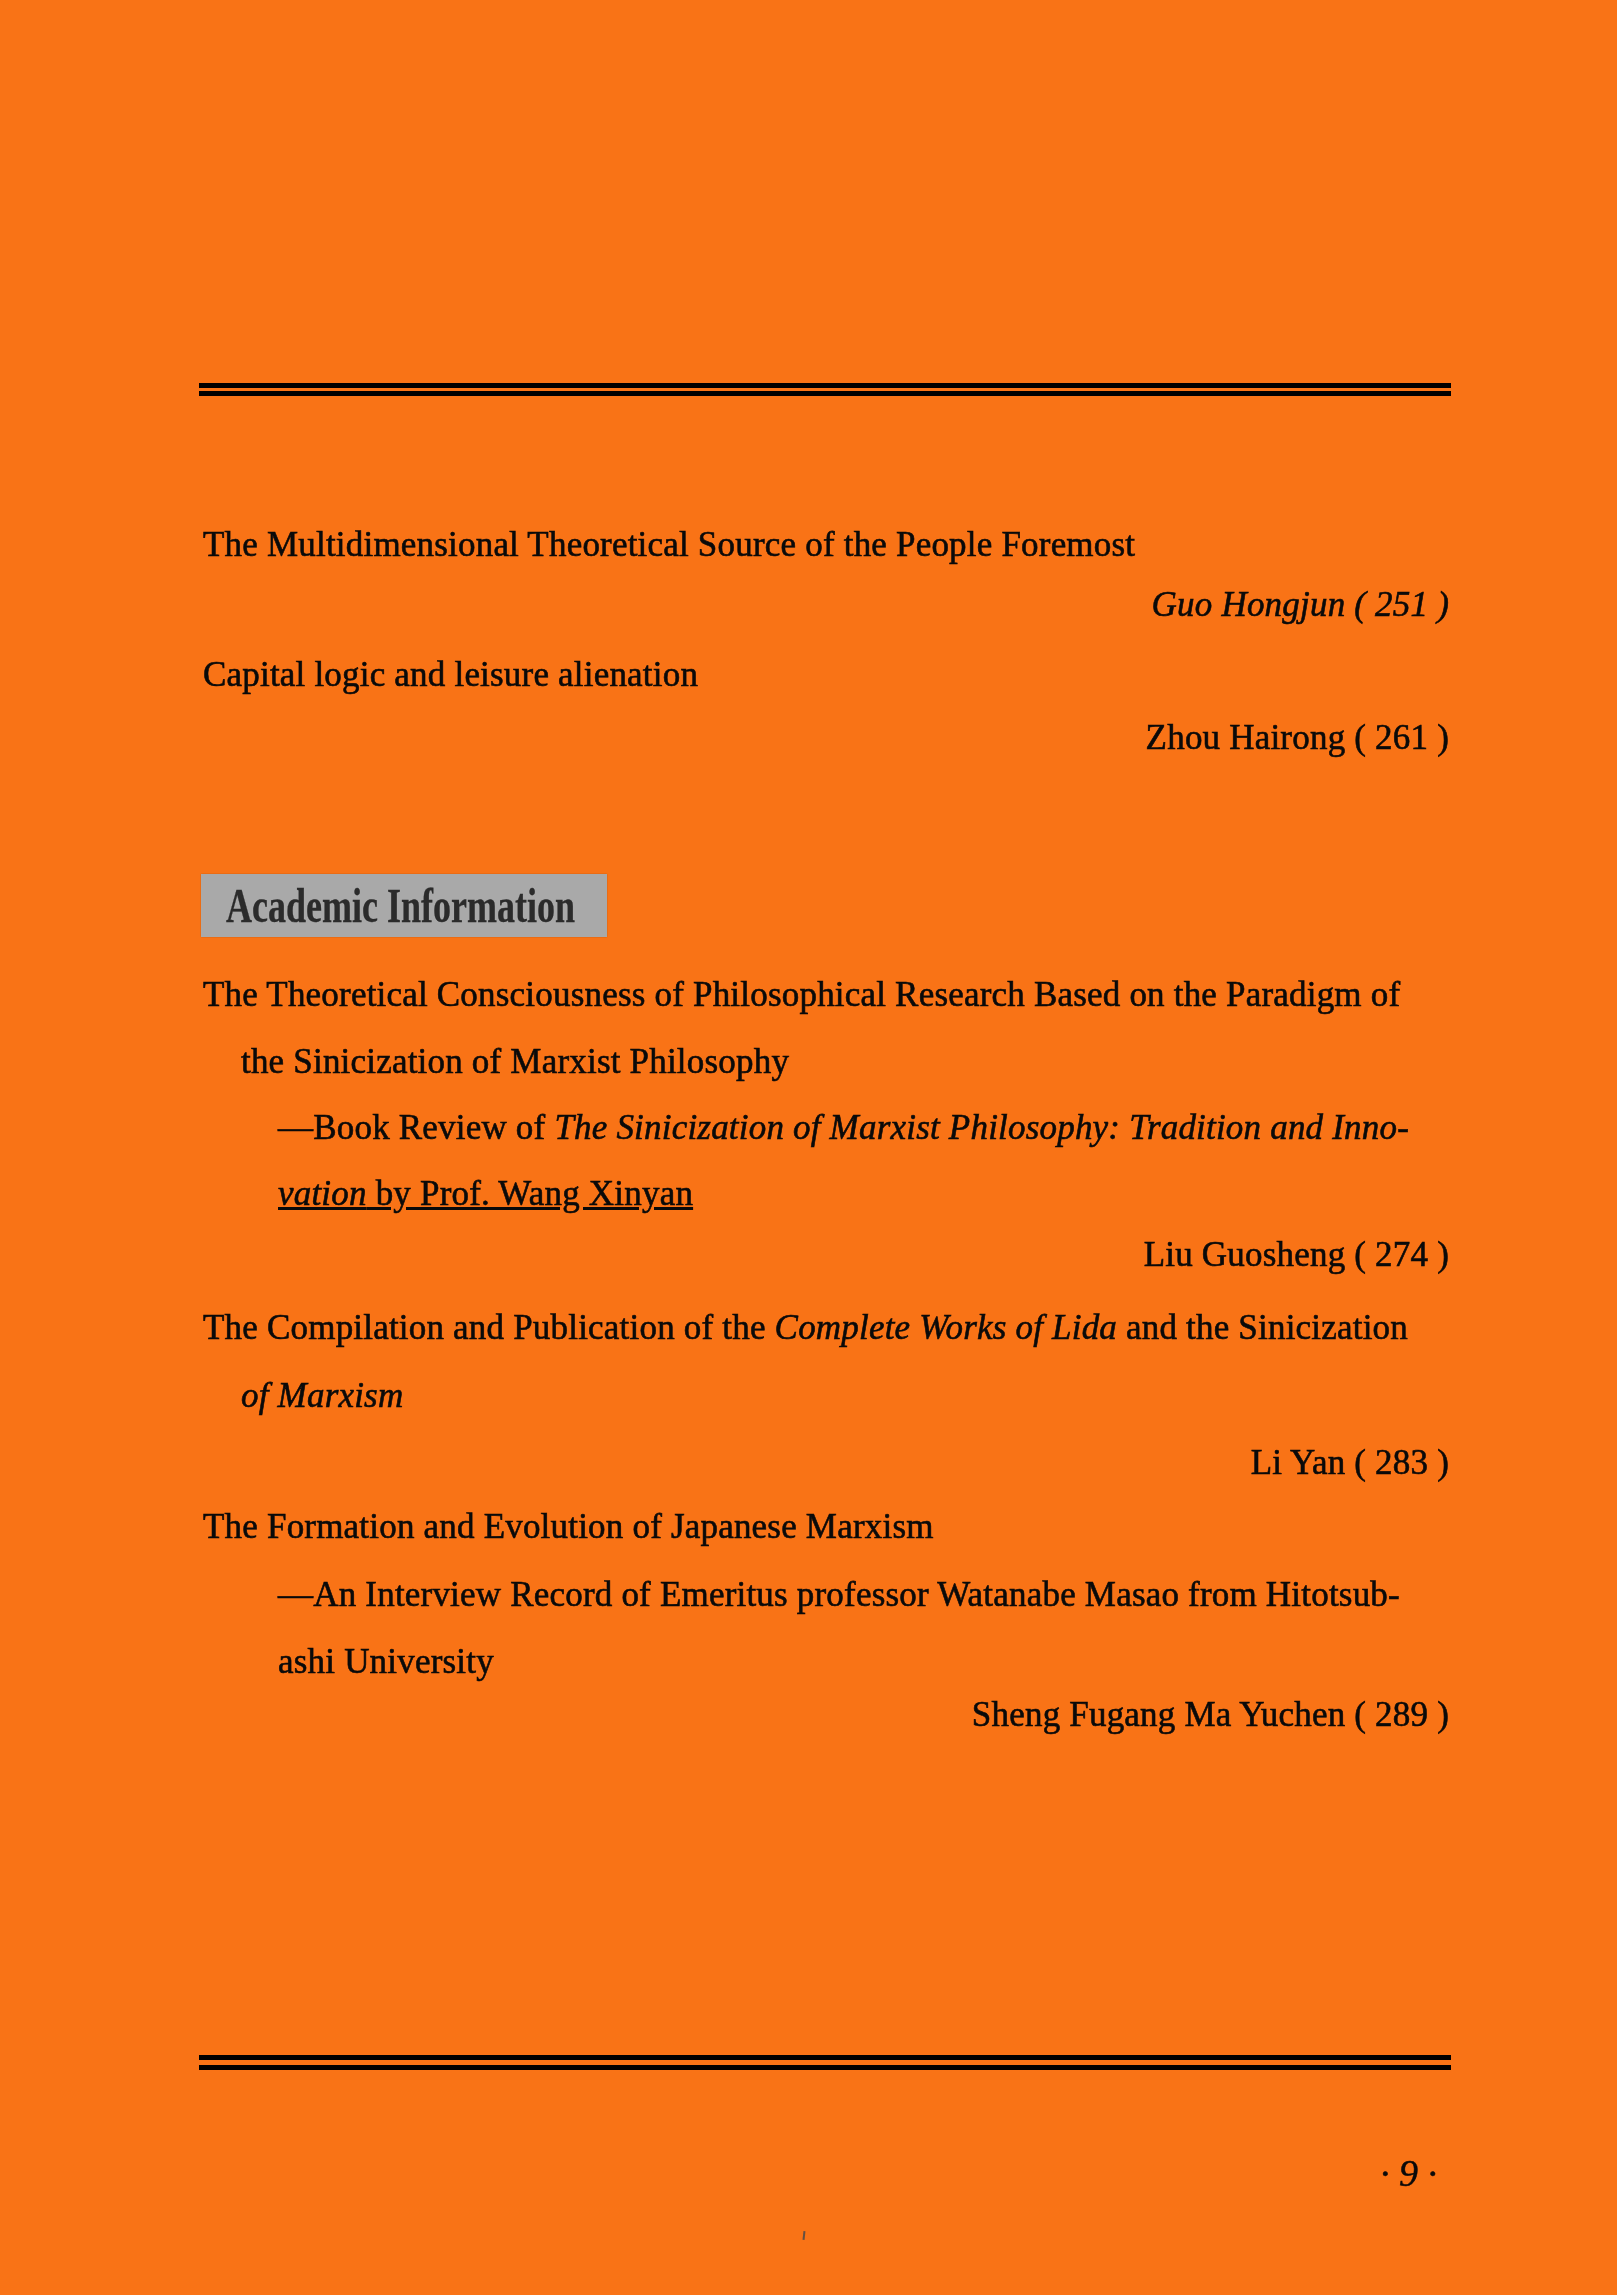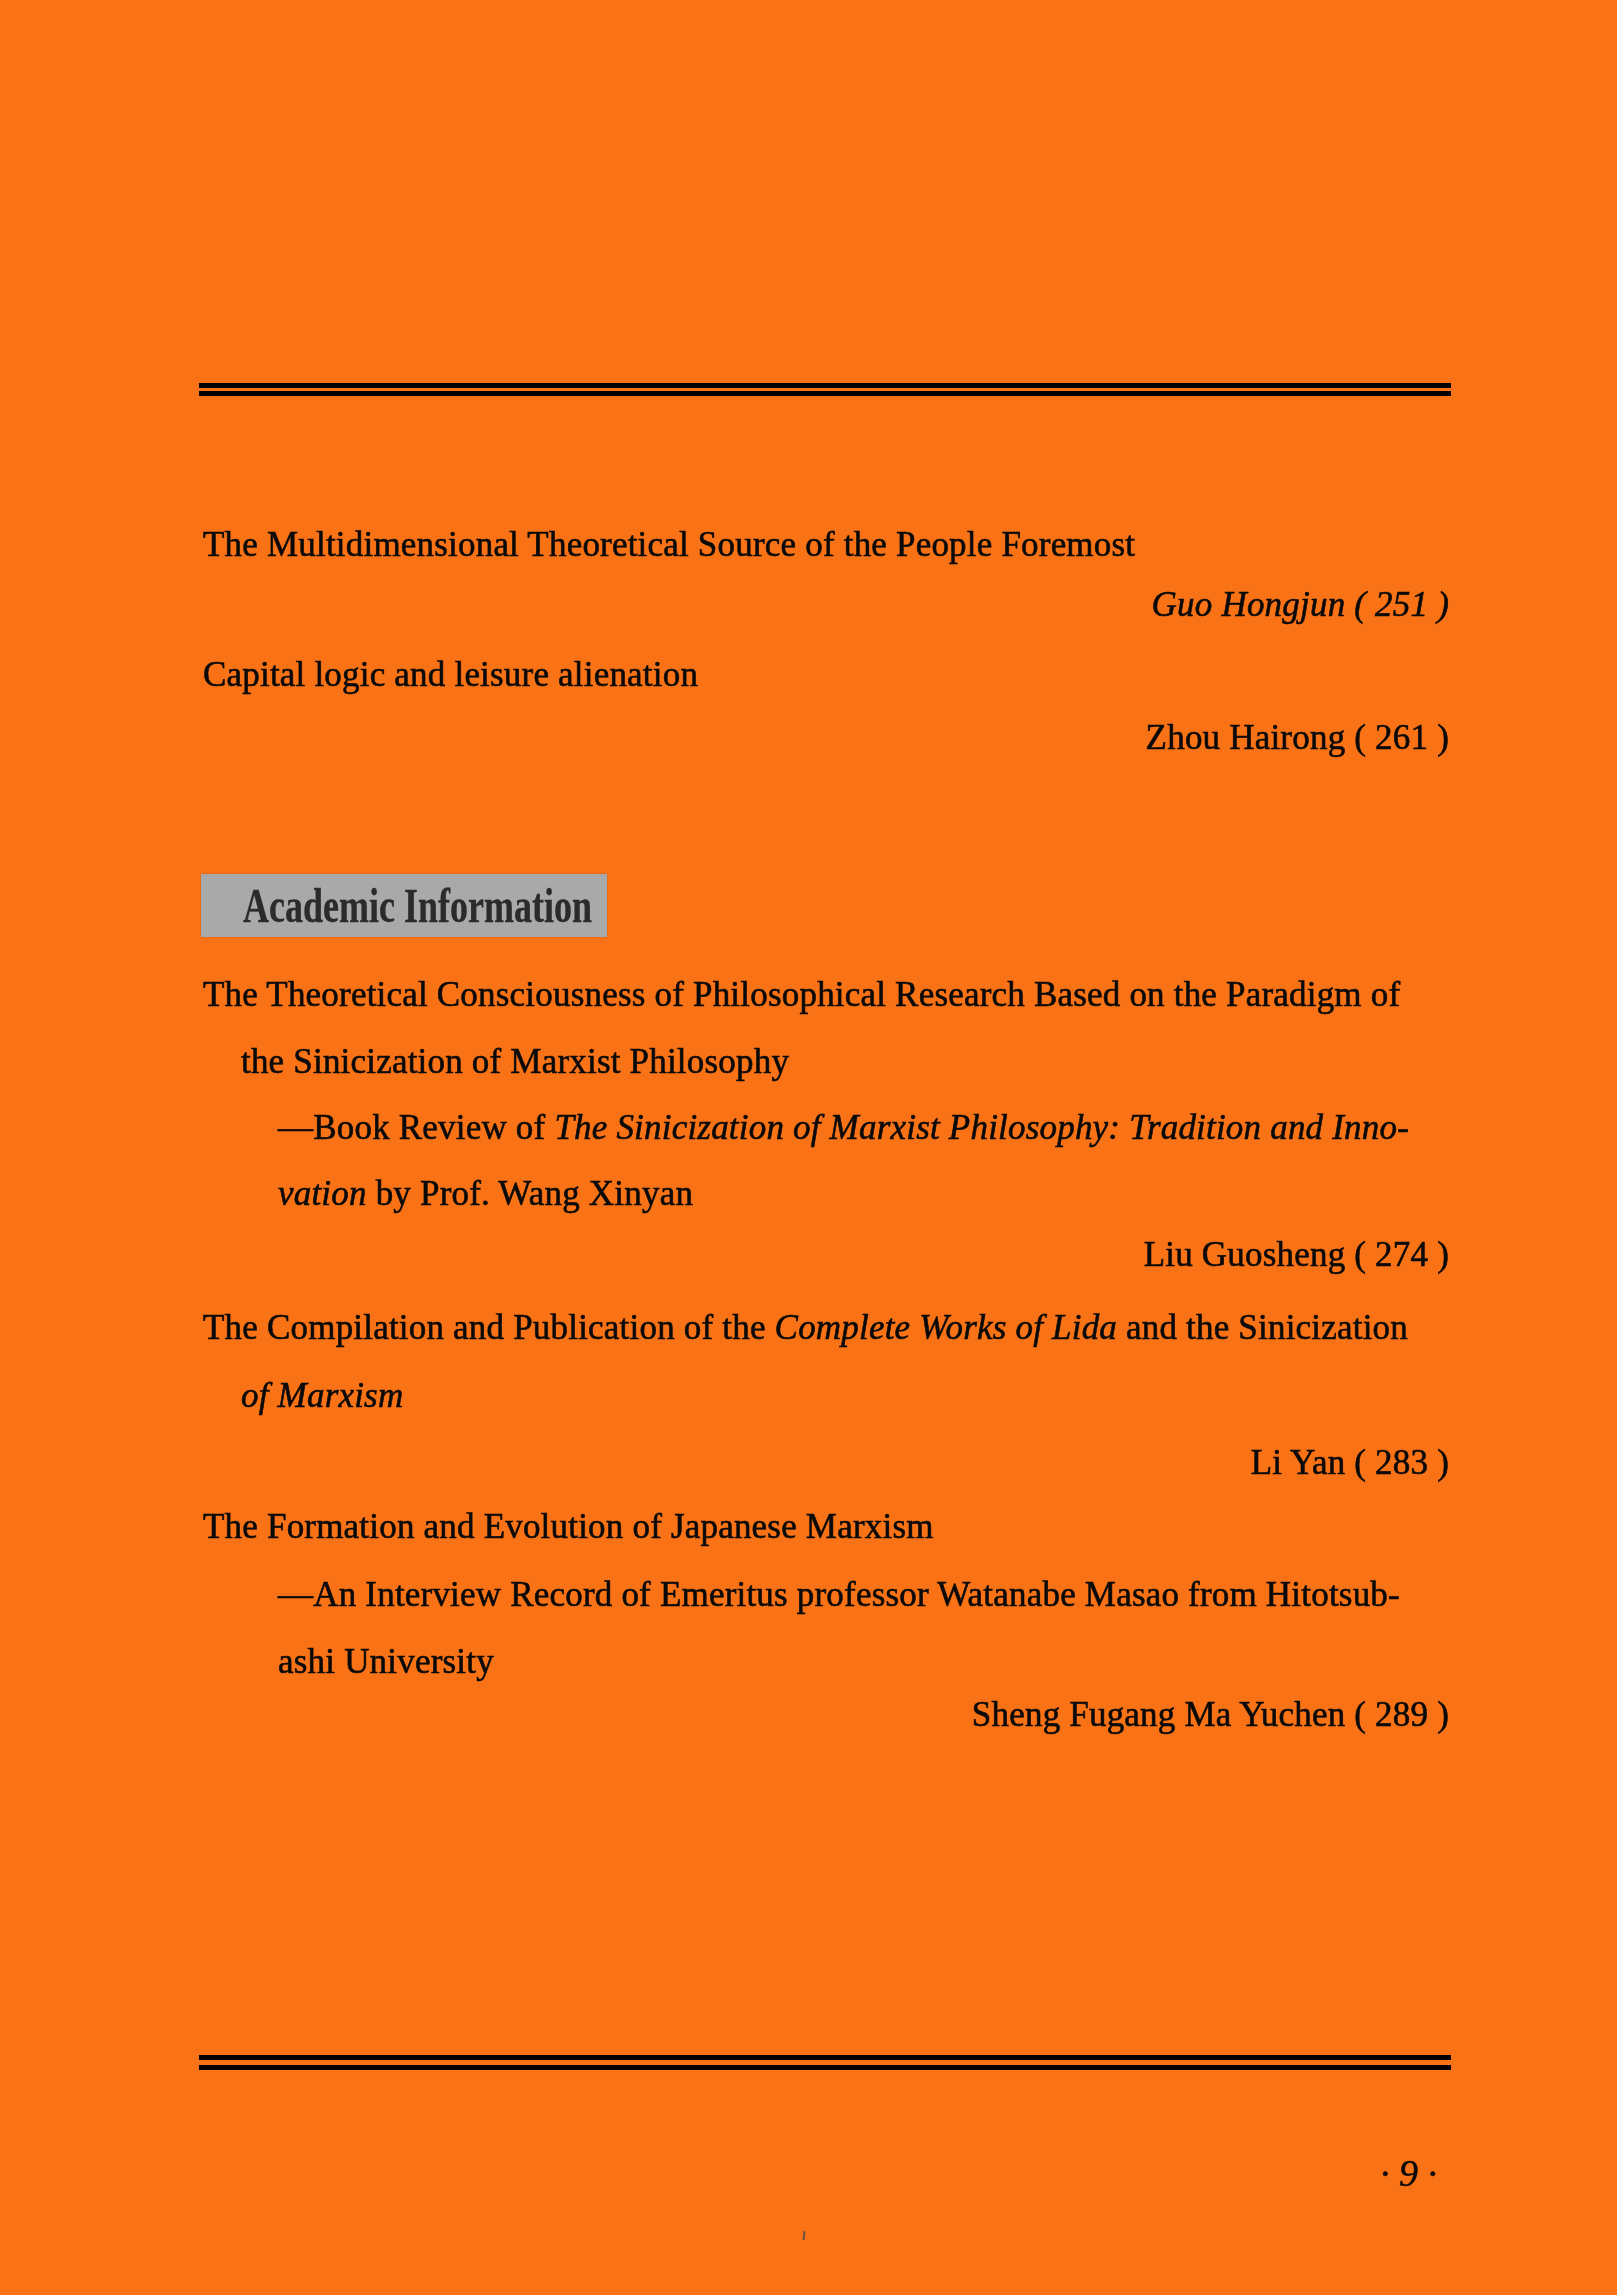--- a/index.html
+++ b/index.html
@@ -28,21 +28,21 @@
     text-align:right;
   }
   .it{font-style:italic;}
   .section-box{
     position:absolute;
     left:201px;top:874px;
     width:406px;height:63px;
     background:#a9a9a9;
     display:flex;align-items:center;
     box-sizing:border-box;
-    padding-left:42px;
+    padding-left:25px;
     box-shadow:0 0 1.3px rgba(0,0,0,0.25);
   }
   .section-box .label{
     font-size:48px;
     font-weight:bold;
     color:#2b2b2b;
     white-space:nowrap;
     display:inline-block;
     transform:scaleX(0.75);
     transform-origin:left center;
@@ -82,21 +82,21 @@
 
   <div class="section-box">
     <span class="label">Academic Information</span>
   </div>
 
   <div class="line justfit" style="top: 975px; left: 203px; width: 1247px; word-spacing: 0px;">The Theoretical Consciousness of Philosophical Research Based on the Paradigm of</div>
   <div class="line" style="top:1042px;left:241px;">the Sinicization of Marxist Philosophy</div>
   <div class="line justfit" style="top: 1108px; left: 278px; width: 1172px; word-spacing: 0px;">
     <span>—Book Review of </span><span class="it">The Sinicization of Marxist Philosophy: Tradition and Inno-</span>
   </div>
-  <div class="line" style="top:1174px;left:278px;">
+  <div class="line" style="top:1174px;left:278px;text-decoration:underline;">
     <span class="it">vation</span><span> by Prof. Wang Xinyan</span>
   </div>
   <div class="line author" style="top:1235px;">Liu Guosheng ( 274 )</div>
 
   <div class="line justfit" style="top: 1308px; left: 203px; width: 1247px; word-spacing: 0px;">
     <span>The Compilation and Publication of the </span><span class="it">Complete Works of Lida</span><span> and the Sinicization</span>
   </div>
   <div class="line" style="top:1376px;left:241px;font-style:italic;">of Marxism</div>
   <div class="line author" style="top:1443px;">Li Yan ( 283 )</div>
 

